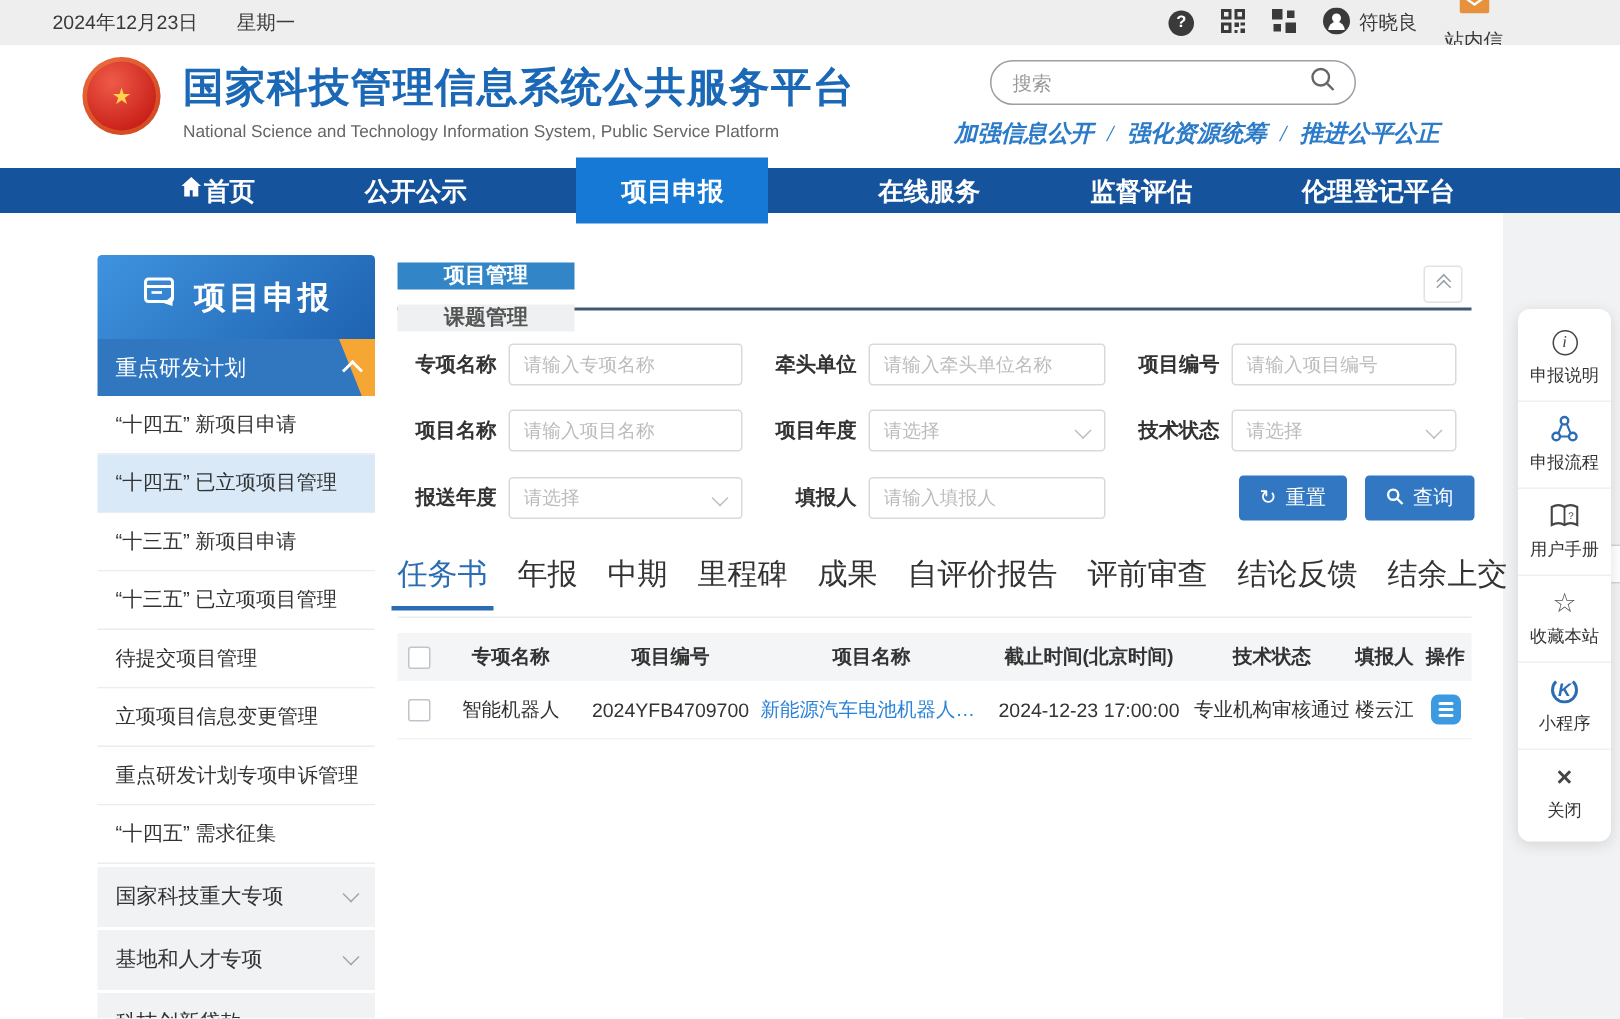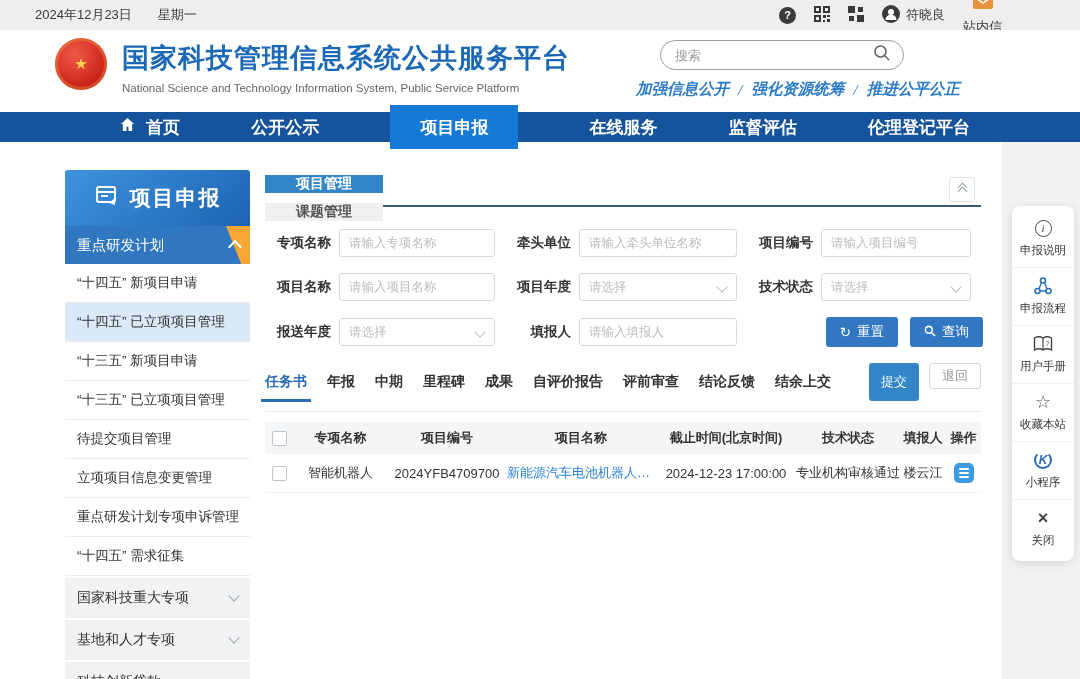--- a/index.html
+++ b/index.html
@@ -31,21 +31,21 @@
                    font-family:inherit;}
   .searchbox input::placeholder{color:#999;}
   .slogan{position:absolute;left:636px;top:49px;display:flex;gap:9px;align-items:center;
           font-family:"Liberation Serif","DejaVu Serif",serif;font-style:italic;font-weight:bold;
           font-size:15.5px;color:#2b7bc8;}
   .slogan .sep{font-weight:normal;}
 
   
   .navbar{position:absolute;left:0;top:112px;width:1080px;height:30px;background:#15539d;
           display:flex;align-items:center;justify-content:space-between;box-sizing:border-box;padding:0 110px 0 120px;}
-  .nav-item{color:#fff;font-size:17px;font-weight:bold;display:flex;align-items:center;gap:11px;cursor:pointer;white-space:nowrap;}
+  .nav-item{color:#fff;font-size:17px;font-weight:bold;display:flex;align-items:center;gap:1px;cursor:pointer;white-space:nowrap;}
   .nav-item.active{background:#1779d6;height:44px;padding:0 30px;justify-content:center;}
 
   .right-strip{position:absolute;left:1002px;top:142px;width:78px;height:537px;background:#f1f2f3;}
 
   
   .sidebar{position:absolute;left:65px;top:170px;width:185px;}
   .sb-header{height:56px;background:linear-gradient(135deg,#3f93de,#1e63b2);border-radius:3px 3px 0 0;
              display:flex;align-items:center;justify-content:center;gap:10px;color:#fff;
              font-size:21px;font-weight:bold;letter-spacing:2px;}
   .sb-expanded{height:38px;background:#3077c0;position:relative;display:flex;align-items:center;
@@ -84,21 +84,21 @@
   .txt::placeholder{color:#bcbcbc;}
   .sel{display:flex;align-items:center;position:relative;color:#bcbcbc;cursor:pointer;}
   .sel-chev{position:absolute;right:10px;top:9px;width:7px;height:7px;border-right:1.5px solid #b9bec4;
             border-bottom:1.5px solid #b9bec4;transform:rotate(45deg);}
   .actions{display:flex;align-items:center;justify-content:flex-end;gap:12px;padding-right:2px;}
   .btn-blue{height:30px;padding:0 14px;background:#3177c2;color:#fff;border-radius:3px;font-size:13.5px;
             display:flex;align-items:center;gap:6px;cursor:pointer;white-space:nowrap;}
 
   .subtabs{margin-top:16px;display:flex;align-items:center;gap:20px;border-bottom:1px solid #ececec;
            padding-bottom:10px;position:relative;}
-  .subtab{font-size:14px;font-weight:bold;color:#333;cursor:pointer;white-space:nowrap;}
+  .subtab{font-size:20px;font-weight:normal;color:#333;cursor:pointer;white-space:nowrap;}
   .subtab.active{color:#2a6db5;position:relative;}
   .subtab.active::after{content:"";position:absolute;left:-4px;right:-4px;bottom:-11px;height:3px;background:#2a6db5;}
   .subtab-actions{margin-left:auto;display:flex;gap:10px;}
   .btn-submit{height:38px;padding:0 12px;background:#3286c8;color:#ffffff;border-radius:3px;font-size:13px;
               display:flex;align-items:center;cursor:pointer;}
   .btn-return{height:26px;padding:0 12px;background:#fff;border:1px solid #d6d6d6;color:#999;border-radius:3px;
               font-size:13px;display:flex;align-items:center;cursor:pointer;box-sizing:border-box;}
 
   .thead,.trow{display:flex;align-items:center;}
   .thead{margin-top:10px;background:#f4f5f6;height:32px;font-size:13px;font-weight:bold;color:#333;}

